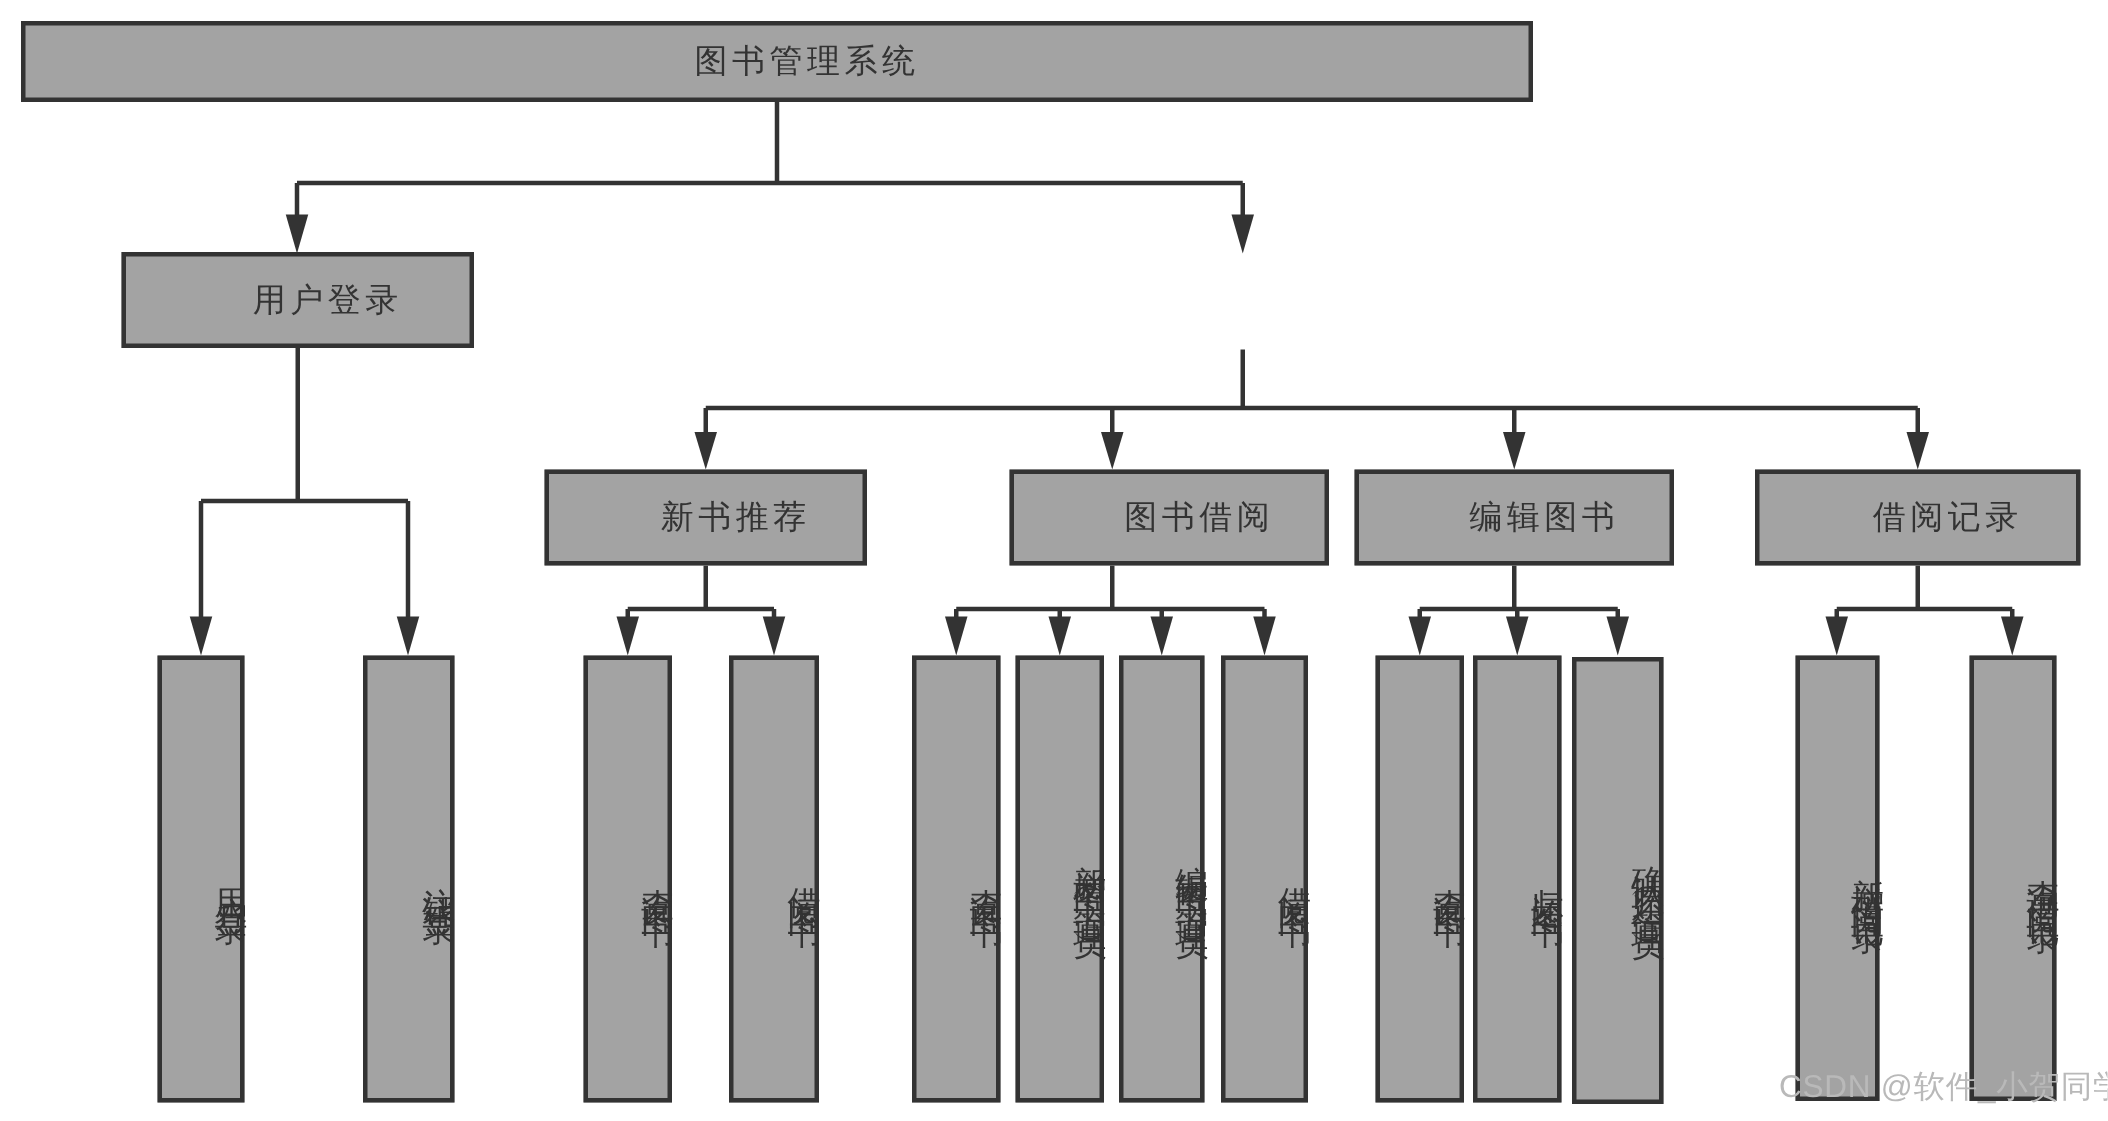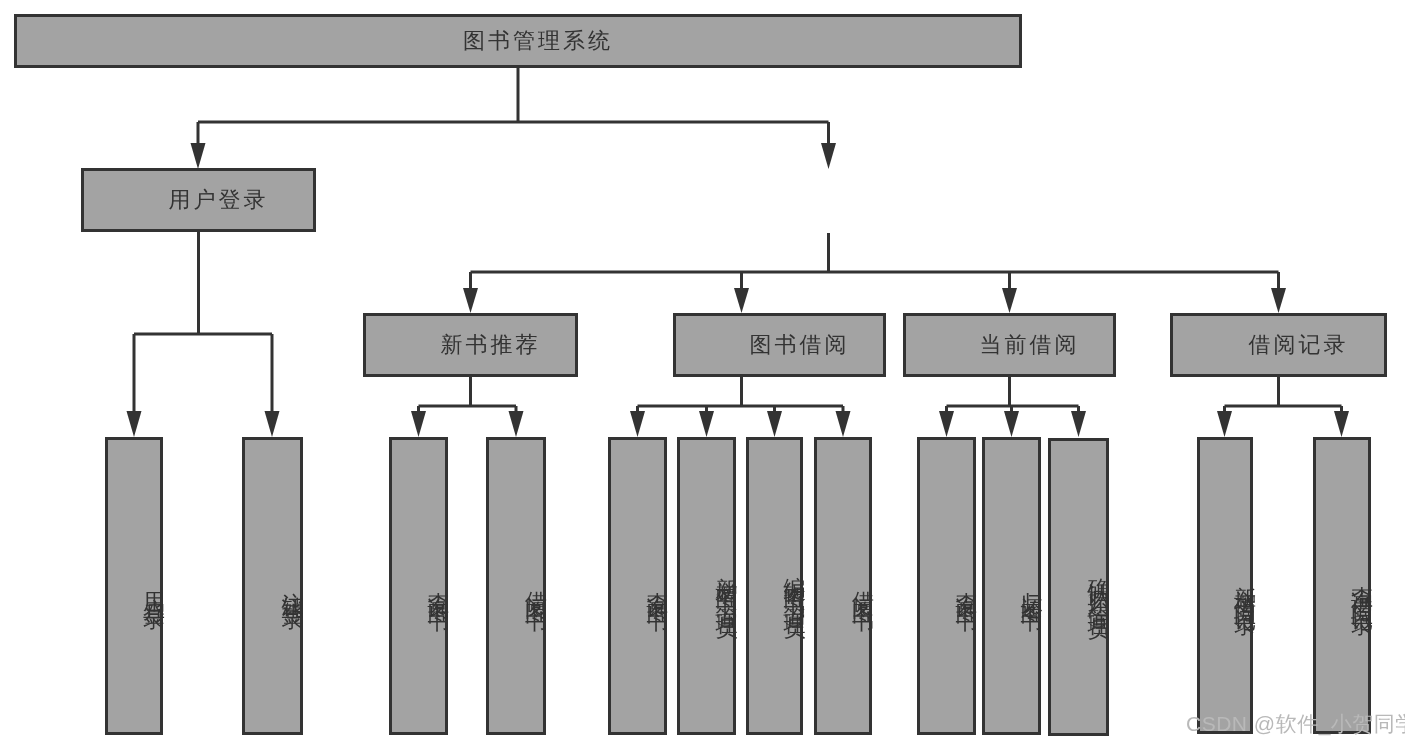--- a/index.html
+++ b/index.html
@@ -125,21 +125,21 @@
     <span class="hlabel">用户登录</span>
   </div>
 
   <div class="node" style="left:363px;top:313px;width:215px;height:64px;">
     <span class="hlabel">新书推荐</span>
   </div>
   <div class="node" style="left:635px;top:313px;width:213px;height:64px;margin-left:38px;">
     <span class="hlabel">图书借阅</span>
   </div>
   <div class="node" style="left:903px;top:313px;width:213px;height:64px;">
-    <span class="hlabel">当前借阅</span>
+    <span class="hlabel">编辑图书</span>
   </div>
   <div class="node" style="left:1170px;top:313px;width:217px;height:64px;align-items:center;">
     <span class="hlabel">借阅记录</span>
   </div>
 
   <div class="node vnode" style="left:105px;top:437px;width:58px;height:298px;">
     <span class="vlabel">用户登录</span>
   </div>
   <div class="node vnode" style="left:242px;top:437px;width:61px;height:298px;">
     <span class="vlabel">注销登录</span>

